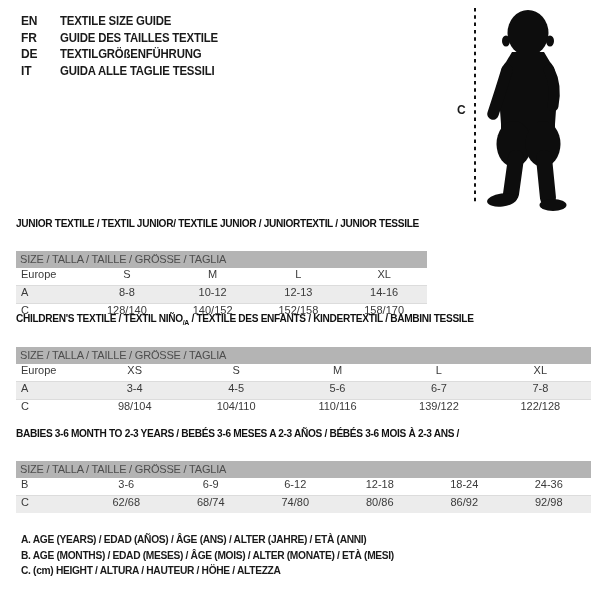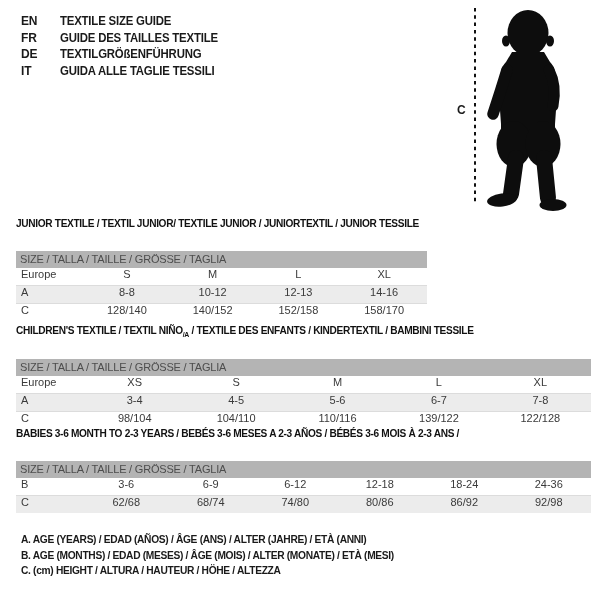--- a/index.html
+++ b/index.html
@@ -16,21 +16,21 @@
   .lang-text { white-space: nowrap; display: inline-block; transform: scaleX(0.95); transform-origin: 0 50%; }
 
   
   .figure { position: absolute; left: 455px; top: 2px; width: 145px; height: 212px; }
   .figure svg { position: absolute; left: 0; top: 0; }
   .figure-label { position: absolute; left: 2px; top: 101px; font-size: 12px; font-weight: 700; }
 
   
   .tbl { position: absolute; left: 16px; }
   .tbl-1 { top: 213px; width: 411px; }
-  .tbl-2 { top: 320px; width: 575px; }
+  .tbl-2 { top: 308px; width: 575px; }
   .tbl-3 { top: 423px; width: 575px; }
   .tbl-title { margin: 0; font-size: 11px; font-weight: 700; color: #111111;
                white-space: nowrap; line-height: 14px; letter-spacing: -0.35px;
                display: inline-block; transform: scaleX(0.92); transform-origin: 0 50%; }
   .tbl-sub { font-size: 7.5px; position: relative; top: 2.5px; }
   .tbl-box-1 { margin-top: 12px; }
   .tbl-box-2 { margin-top: 11px; }
   .tbl-box-3 { margin-top: 9px; }
   .tbl-head { height: 17px; line-height: 17px; background: #b4b4b4; color: #4d4d4d;
               font-size: 11px; font-weight: 400; padding-left: 4px; letter-spacing: -0.2px;

